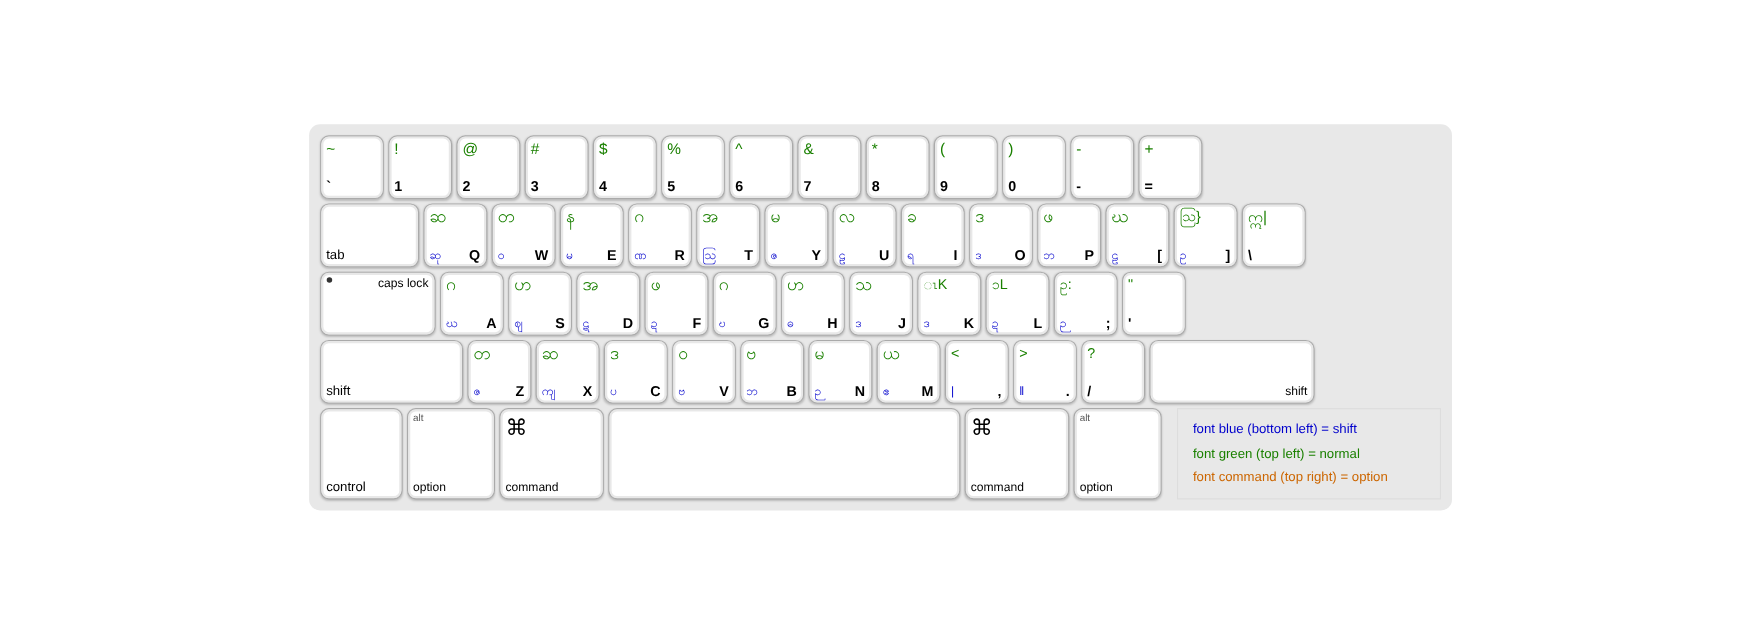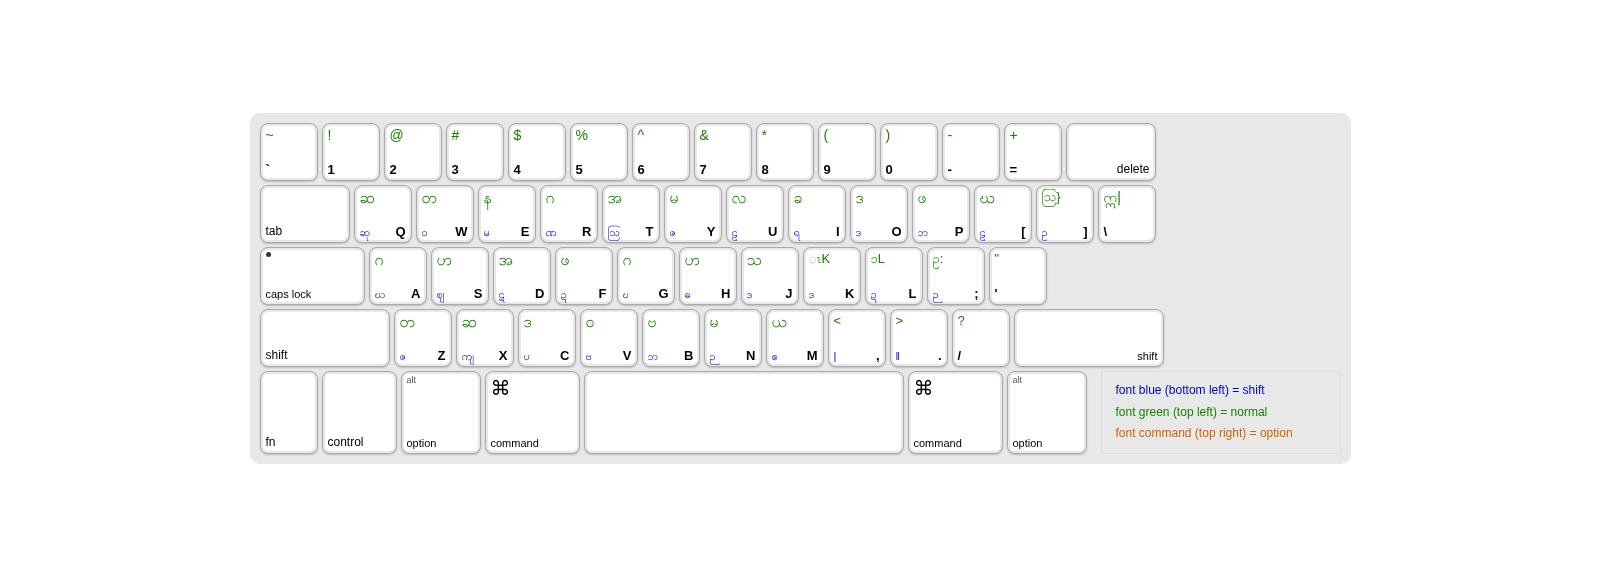--- a/index.html
+++ b/index.html
@@ -204,25 +204,20 @@
         </div>
     </div>
     <div class="key">
       <div class="key-top">
           <span class="key-top-left">+</span>
         </div>
       <div class="key-bottom">
           <span class="key-bottom-right">=</span>
         </div>
     </div>
-    <div class="key key-delete">
-      <div class="single-label">
-          <span>delete</span>
-        </div>
-    </div>
   </div>
 
   <div class="keyboard-row">
     <div class="key key-tab">
       <div class="single-label">
           <span>tab</span>
         </div>
     </div>
 
     <div class="key">
@@ -350,21 +345,21 @@
         <span class="key-top-left" style="font-size:14px;">ဣ|</span>
       </div>
       <div class="key-bottom">
         <span class="key-bottom-right">\</span>
       </div>
     </div>
   </div>
 
   <div class="keyboard-row">
     <div class="key key-caps">
-      <div style="display:flex;flex-direction:column;justify-content:space-between;height:100%;">
+      <div style="display:flex;flex-direction:row;justify-content:space-between;height:100%;">
         <div class="caps-dot"></div>
         <span style="font-size:11px;">caps lock</span>
       </div>
     </div>
 
     <div class="key">
       <div class="key-top">
         <span class="key-top-left" style="font-size:16px;">ဂ</span>
       </div>
       <div class="key-bottom">
@@ -579,25 +574,20 @@
       </div>
     </div>
     <div class="key key-shift-r">
       <div style="display:flex;justify-content:flex-end;align-items:flex-end;height:100%;">
         <span style="font-size:11px;">shift</span>
       </div>
     </div>
   </div>
 
   <div class="keyboard-row">
-    <div class="key key-fn">
-      <div class="single-label">
-          <span>fn</span>
-        </div>
-    </div>
     <div class="key key-control">
       <div class="single-label">
           <span>control</span>
         </div>
     </div>
     <div class="key key-option">
       <div style="display:flex;flex-direction:column;justify-content:space-between;height:100%;">
         <span class="alt-small">alt</span>
         <span style="font-size:11px;">option</span>
       </div>

